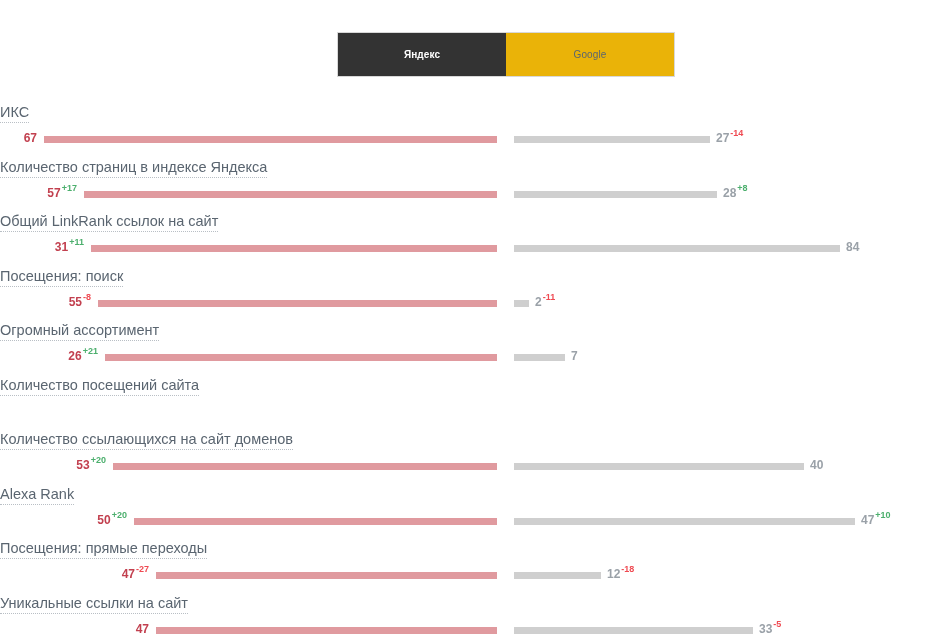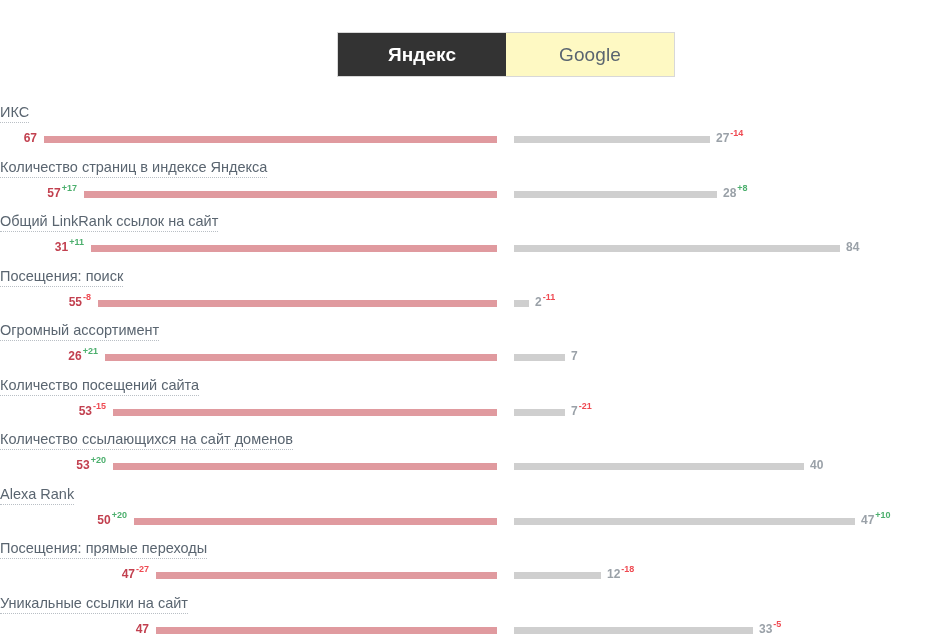--- a/index.html
+++ b/index.html
@@ -26,33 +26,33 @@
     height: 45px;
     border: 1px solid #d8d8d8;
     box-sizing: border-box;
     background: #ffffff;
   }
   .tab {
     flex: 1 1 0;
     display: flex;
     align-items: center;
     justify-content: center;
-    font-size: 19px;
+    font-size: 10px;
     letter-spacing: .1px;
     cursor: pointer;
     user-select: none;
     box-sizing: border-box;
   }
   .tab.active {
     background: #333333;
     color: #ffffff;
     font-weight: bold;
   }
   .tab.inactive {
-    background: #fef9c3;
+    background: #eab308;
     color: #5a6570;
     font-weight: normal;
     text-align: center;
   }
 
   
   #chart {
     position: absolute;
     left: 0;
     top: 100px;
@@ -180,26 +180,20 @@
       <div class="row-title"><span>Огромный ассортимент</span></div>
       <div class="bars">
         <div class="bar-left" style="left: 105px; width: 392px;"></div>
         <div class="lbl-left" style="left: 0px; width: 98px;"><span>26</span><span class="delta up">+21</span></div>
         <div class="bar-right" style="width: 51px;"></div>
         <div class="lbl-right" style="left: 571px;"><span>7</span></div>
       </div>
     </div>
     <div class="row">
       <div class="row-title"><span>Количество посещений сайта</span></div>
-      <div class="bars">
-        <div class="bar-left" style="left: 113px; width: 384px;"></div>
-        <div class="lbl-left" style="left: 0px; width: 106px;"><span>53</span><span class="delta down">-15</span></div>
-        <div class="bar-right" style="width: 51px;"></div>
-        <div class="lbl-right" style="left: 571px;"><span>7</span><span class="delta down">-21</span></div>
-      </div>
     </div>
     <div class="row">
       <div class="row-title"><span>Количество ссылающихся на сайт доменов</span></div>
       <div class="bars">
         <div class="bar-left" style="left: 113px; width: 384px;"></div>
         <div class="lbl-left" style="left: 0px; width: 106px;"><span>53</span><span class="delta up">+20</span></div>
         <div class="bar-right" style="width: 290px;"></div>
         <div class="lbl-right" style="left: 810px;"><span>40</span></div>
       </div>
     </div>

